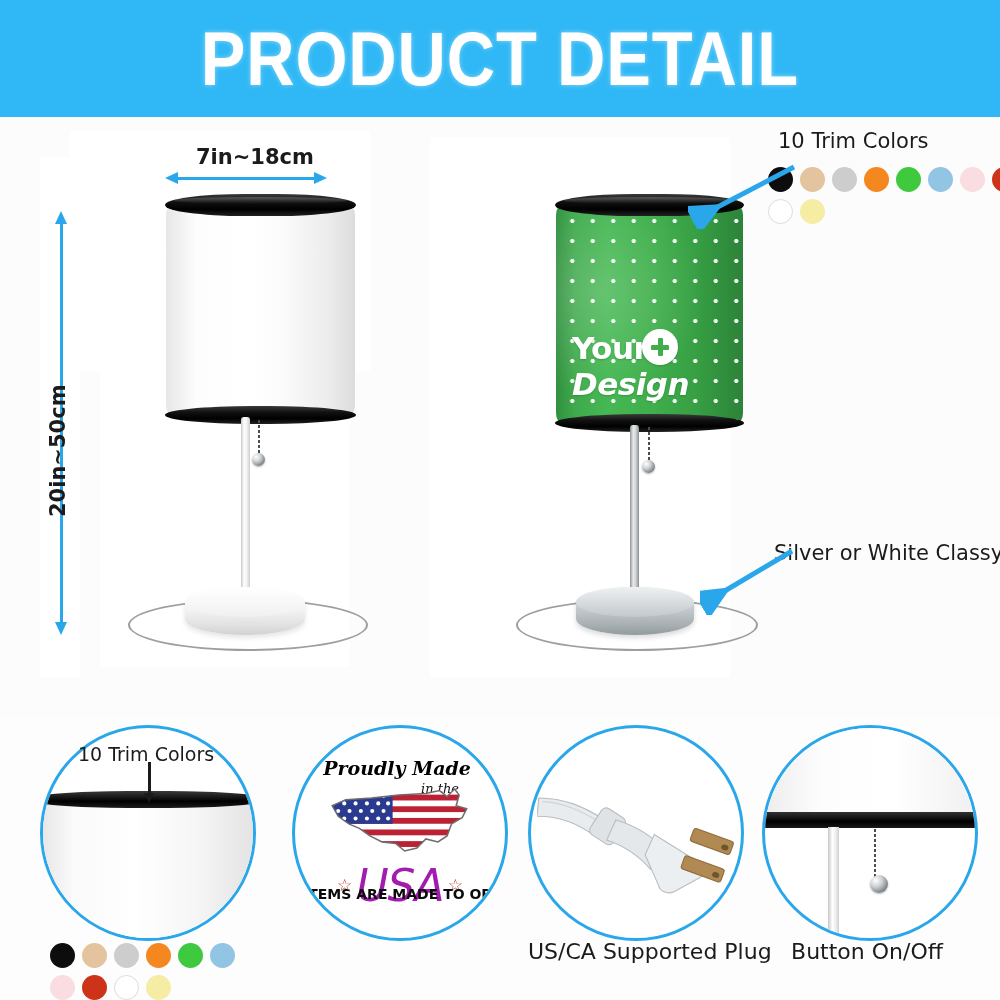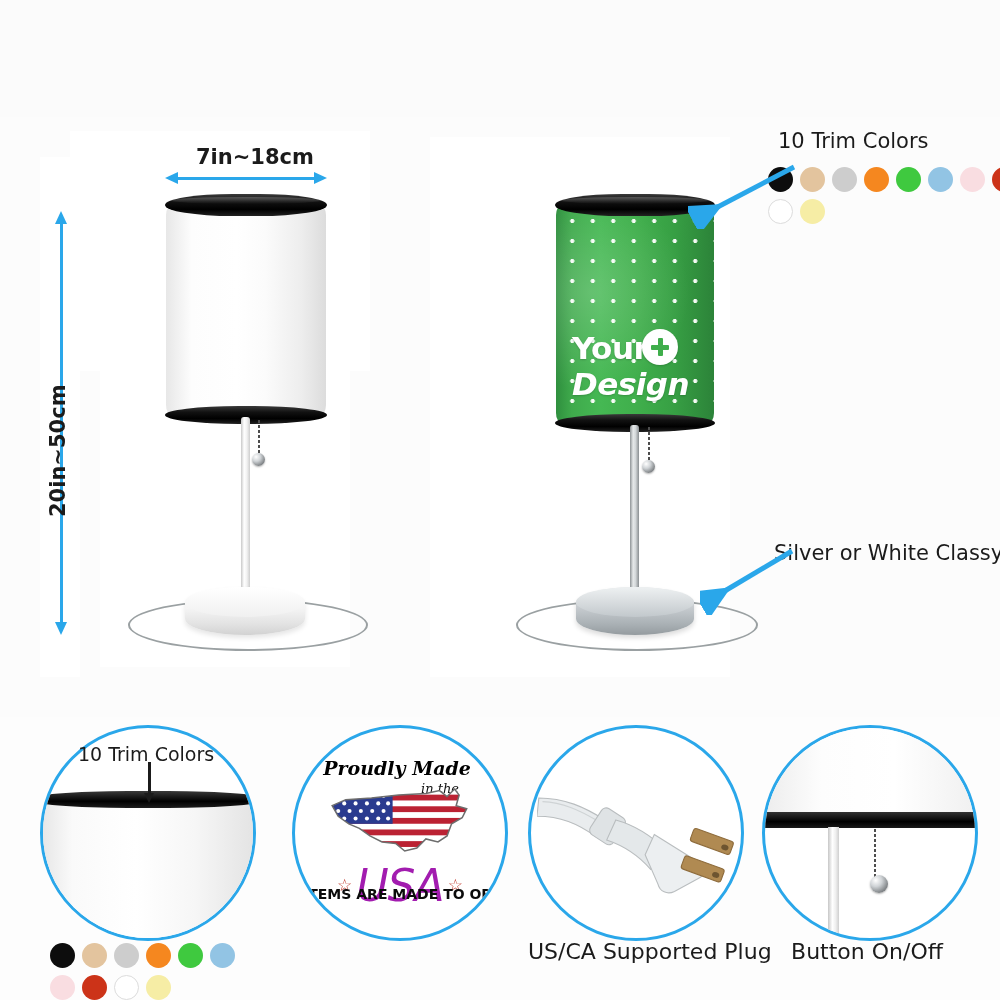--- a/index.html
+++ b/index.html
@@ -30,21 +30,21 @@
   }
 
   
   .stage{position:absolute;left:0;top:117px;width:1000px;height:600px;background:#fcfcfc;}
 
   
   .patch{position:absolute;background:#ffffff;}
 
   
   .lamp{position:absolute;}
-  .shade-wrap{position:absolute;}
+  .shade-wrap{position:absolute;padding-left:29px;}
   .shade{
     position:absolute;left:0;top:0;width:100%;height:100%;
     border-radius:6px/10px;
     overflow:hidden;
   }
   .shade-white{
     background:linear-gradient(90deg,#e7e7e7 0%,#fdfdfd 16%,#ffffff 44%,#fbfbfb 62%,#ededed 85%,#dcdcdc 100%);
   }
   .shade-green{
     background:
@@ -236,20 +236,23 @@
   .c4-pole{
     position:absolute;left:30%;top:47%;width:11px;height:53%;
     background:linear-gradient(90deg,#c6c6c6,#ffffff 40%,#efefef 70%,#cfcfcf);
   }
 </style>
 </head>
 <body>
 
 <div class="page">
 
+  <div class="header">
+    <div class="header-title">PRODUCT DETAIL</div>
+  </div>
 
   <div class="stage">
 
     <div class="patch" style="left:70px;top:14px;width:300px;height:240px;"></div>
     <div class="patch" style="left:40px;top:40px;width:40px;height:520px;"></div>
     <div class="patch" style="left:100px;top:250px;width:250px;height:300px;"></div>
     <div class="patch" style="left:430px;top:20px;width:300px;height:260px;"></div>
     <div class="patch" style="left:430px;top:260px;width:300px;height:300px;"></div>
 
     <div class="lamp">

